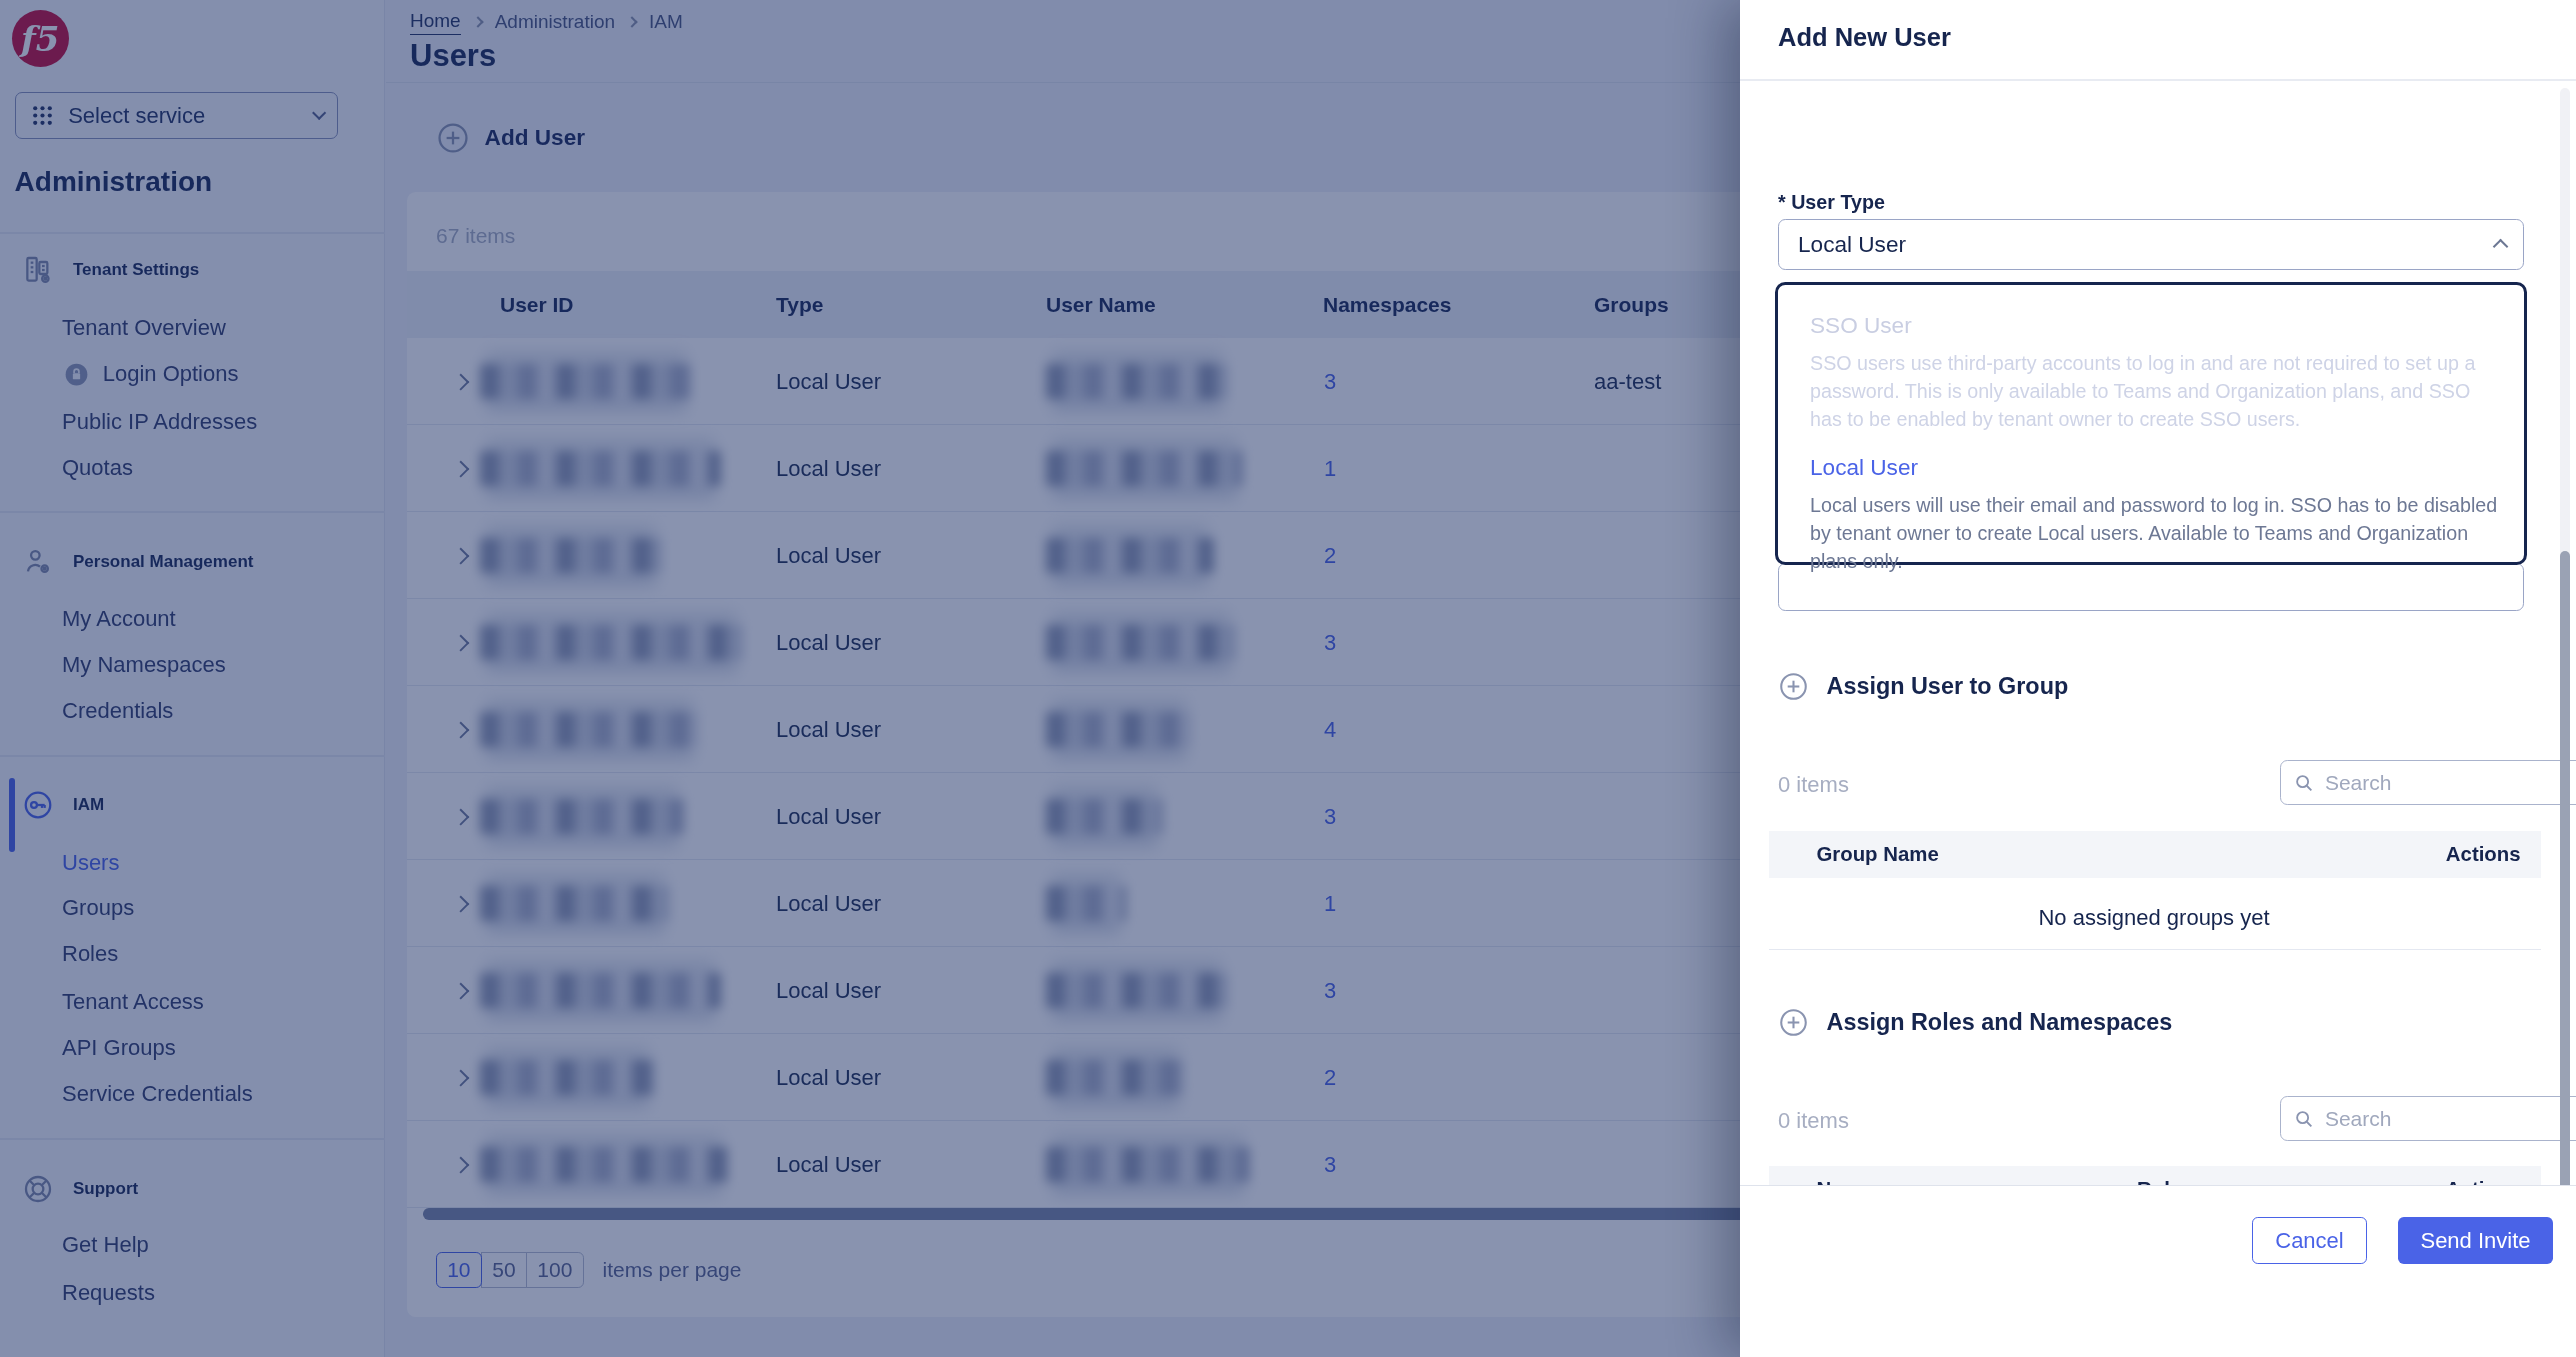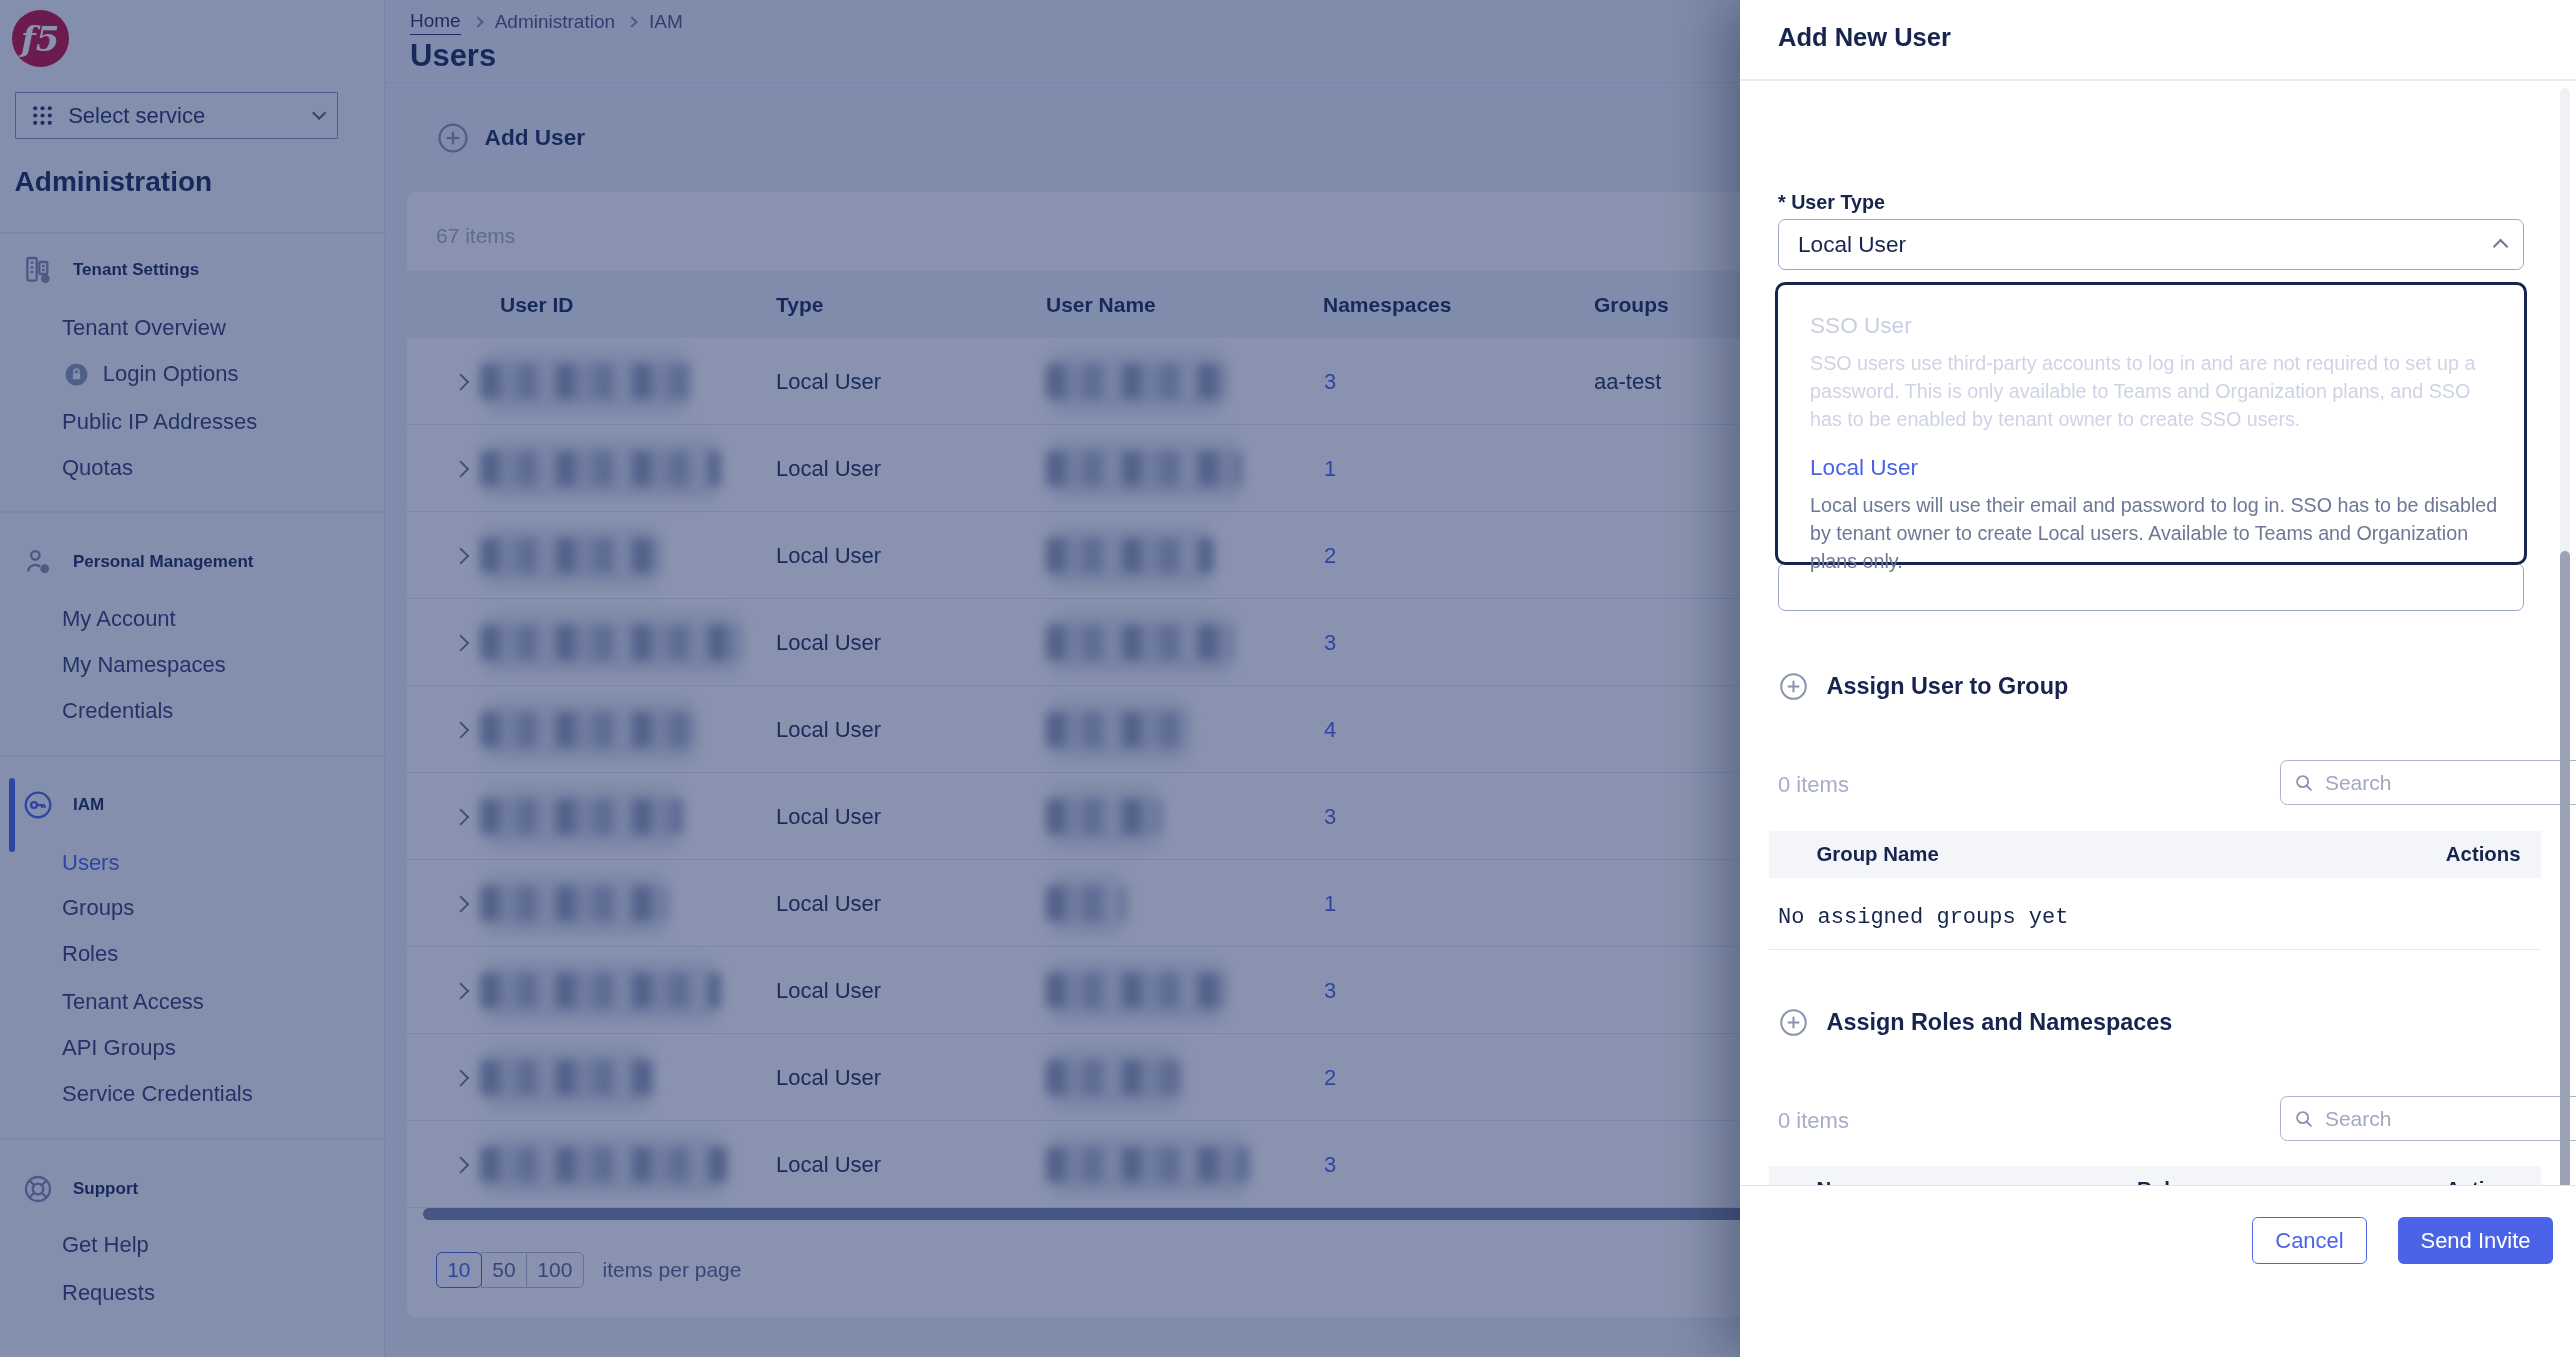--- a/index.html
+++ b/index.html
@@ -3,21 +3,21 @@
 <meta charset="utf-8">
 <style>
   * { margin:0; padding:0; box-sizing:border-box; }
   html,body { width:2576px; height:1357px; }
   body { font-family:"Liberation Sans", sans-serif; background:#eef1f8; overflow:hidden; }
   #app { position:relative; width:2576px; height:1357px; overflow:hidden; }
 
   
   .sidebar { position:absolute; left:0; top:0; width:385px; height:1357px; background:#f4f6fb; border-right:1.5px solid #dfe3ee; }
   .logo { position:absolute; left:11.7px; top:10.2px; width:57px; height:57px; border-radius:50%; background:#c50f3c; color:#fff; display:flex; align-items:center; justify-content:center; font-family:"DejaVu Serif", serif; font-style:italic; font-weight:700; font-size:34px; }
-  .select-service { position:absolute; left:14.6px; top:92px; width:323px; height:47px; border:1.5px solid #8691b8; border-radius:1px; display:flex; align-items:center; padding:0 14.6px; gap:13px; color:#243464; font-size:22px; cursor:pointer; }
+  .select-service { position:absolute; left:14.6px; top:92px; width:323px; height:47px; border:1.5px solid #8691b8; border-radius:7px; display:flex; align-items:center; padding:0 14.6px; gap:13px; color:#243464; font-size:22px; cursor:pointer; }
   .select-service .grow { flex:1; }
   .side-heading { position:absolute; left:14.6px; top:166px; font-size:28px; font-weight:700; color:#1b2a58; }
   .side-divider { position:absolute; left:0; width:385px; height:1.5px; background:#e2e6f0; }
   .side-section { position:absolute; left:22px; display:flex; align-items:center; gap:19px; font-size:17px; font-weight:600; color:#1b2a58; height:35px; white-space:nowrap; }
   .side-item { position:absolute; left:62px; height:32px; display:flex; align-items:center; gap:11.7px; font-size:22px; color:#333f6e; white-space:nowrap; cursor:pointer; }
   .side-item.active { color:#4a63e7; }
   .active-bar { position:absolute; left:8.8px; top:778px; width:5.8px; height:74px; border-radius:2.9px; background:#4a63e7; }
   .icon24 { width:32px; height:32px; flex:0 0 32px; }
   .icon-badge { width:29px; height:29px; flex:0 0 29px; }
 
@@ -73,21 +73,21 @@
   .opt-desc { font-size:19.7px; line-height:28px; margin-top:10.2px; width:690px; }
   .opt-desc.disabled { color:#ced3e6; }
   .opt-desc.normal { color:#6d7894; }
   .d-section { position:absolute; left:38px; display:flex; align-items:center; gap:17.5px; font-size:23.4px; font-weight:700; color:#16254e; cursor:pointer;text-align:center; }
   .d-count { position:absolute; left:38px; font-size:22px; color:#a7aec2; }
   .d-search { position:absolute; left:540px; width:313px; height:45px; border:1.5px solid #aab3cc; border-radius:7.3px; display:flex; align-items:center; padding:0 11.7px; gap:10.2px; background:#fff; }
   .d-search input { border:none; outline:none; width:175px; font-size:21px; color:#16254e; font-family:"Liberation Sans", sans-serif; }
   .d-search input::placeholder { color:#a0a8bd; }
   .d-band { position:absolute; left:29px; width:772px; height:47px; background:#f3f5f9; }
   .d-band span { position:absolute; line-height:47px; font-size:20.4px; font-weight:700; color:#16254e;margin-left:24px; }
-  .d-empty { position:absolute; left:38px; width:752px; text-align:left; font-size:22px; color:#16254e;font-family:Liberation Mono, monospace; }
+  .d-empty { position:absolute; left:38px; width:752px; text-align:center; font-size:22px; color:#16254e; }
   .d-sec-divider { position:absolute; left:29px; width:772px; height:0.7px; background:#e4e8f1; }
   .d-footer { position:absolute; left:0; top:1185px; width:100%; height:104px; background:#fff; border-top:0.7px solid #dfe3ec; z-index:5; }
   .btn-cancel { position:absolute; left:512px; top:31px; width:115px; height:47px; border:1.5px solid #4a63e7; border-radius:5.8px; background:#fff; color:#4a63e7; font-size:22px; display:flex; align-items:center; justify-content:center; cursor:pointer; }
   .btn-submit { position:absolute; left:658px; top:31px; width:155px; height:47px; border-radius:5.8px; background:#4a63e7; color:#fff; font-size:22px; display:flex; align-items:center; justify-content:center; cursor:pointer; }
   .d-scrolltrack { position:absolute; right:5.8px; top:88px; width:10.2px; height:1160px; background:#f0f1f5; border-radius:5.1px; }
   .d-scrollthumb { position:absolute; right:5.8px; top:551px; width:10.2px; height:642px; background:#9aa2b4; border-radius:5.1px; cursor:pointer; }
   svg { display:block; }
 </style>
 </head>
 <body>

